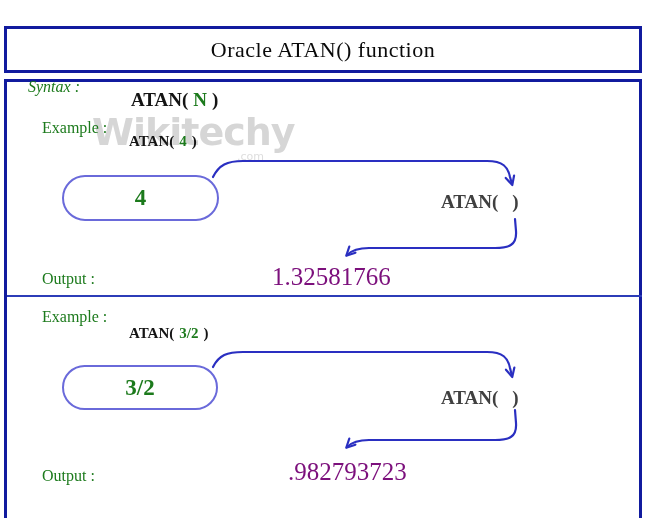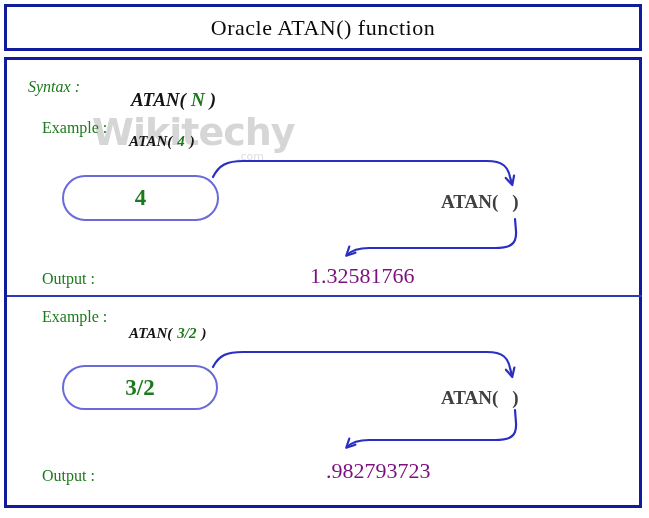--- a/index.html
+++ b/index.html
@@ -1,38 +1,38 @@
 <!DOCTYPE html>
 <html><head>
 <meta charset="utf-8">
 <style>
   html,body{margin:0;padding:0;background:#fff;}
   .stage{position:relative;width:649px;height:518px;background:#fff;overflow:hidden;
          font-family:"Liberation Serif", serif;}
-  .box{position:absolute;box-sizing:border-box;border:3px solid #111b9e;background:#fff;}
+  .box{position:absolute;box-sizing:border-box;border:3px solid #111b9e;background:#fff;margin-top:22px;}
   .title-box{left:4px;top:4px;width:638px;height:47px;display:flex;align-items:center;justify-content:center;}
   .title{font-size:22px;color:#0a0a0a;letter-spacing:.5px;}
   .content-box{left:4px;top:57px;width:638px;height:451px;}
   .divider{position:absolute;left:7px;top:295px;width:635px;height:0;border-top:2px solid #2c3cb8;}
   .lbl{position:absolute;font-size:16px;color:#1c7a1c;}
-  .code{position:absolute;font-weight:bold;color:#141414;font-style:italic;}
+  .code{position:absolute;font-weight:bold;color:#141414;}
   .code .param{color:#1c7a1c;margin:0 5px;}
   .syntax-code{left:131px;top:89px;font-size:19px;}
   .call-1{left:129px;top:133px;font-size:15px;text-align:center;}
   .call-2{left:129px;top:325px;font-size:15px;}
   .pill{position:absolute;box-sizing:border-box;border:2px solid #6a6ada;border-radius:23px;
         display:flex;align-items:center;justify-content:center;background:#fff;}
   .pill-1{left:62px;top:175px;width:157px;height:46px;}
   .pill-2{left:62px;top:365px;width:156px;height:45px;}
   .pill-value{font-size:23px;font-weight:bold;color:#1c7a1c;}
   .fn{position:absolute;font-size:19px;font-weight:bold;color:#404040;}
   .fn-1{left:441px;top:191px;}
   .fn-2{left:441px;top:387px;}
   .fn .gap{display:inline-block;width:14px;}
-  .out-val{position:absolute;font-size:22px;color:#7c107c;margin-left:38px;}
+  .out-val{position:absolute;font-size:25px;color:#7c107c;}
   .out-1{left:272px;top:263px;}
   .out-2{left:288px;top:458px;}
   .watermark{position:absolute;left:92px;top:110px;width:230px;z-index:0;opacity:.55;
              font-family:"DejaVu Sans", sans-serif;color:#b5b5b5;pointer-events:none;}
   .watermark .wm-main{font-size:38px;font-weight:bold;letter-spacing:-1px;}
   .watermark .wm-suffix{position:absolute;left:145px;top:40px;font-size:11px;color:#c2c2c2;text-align:center;}
   .fg{z-index:2;}
   svg.arrows{position:absolute;left:0;top:0;z-index:1;pointer-events:none;}
 </style>
 </head>

